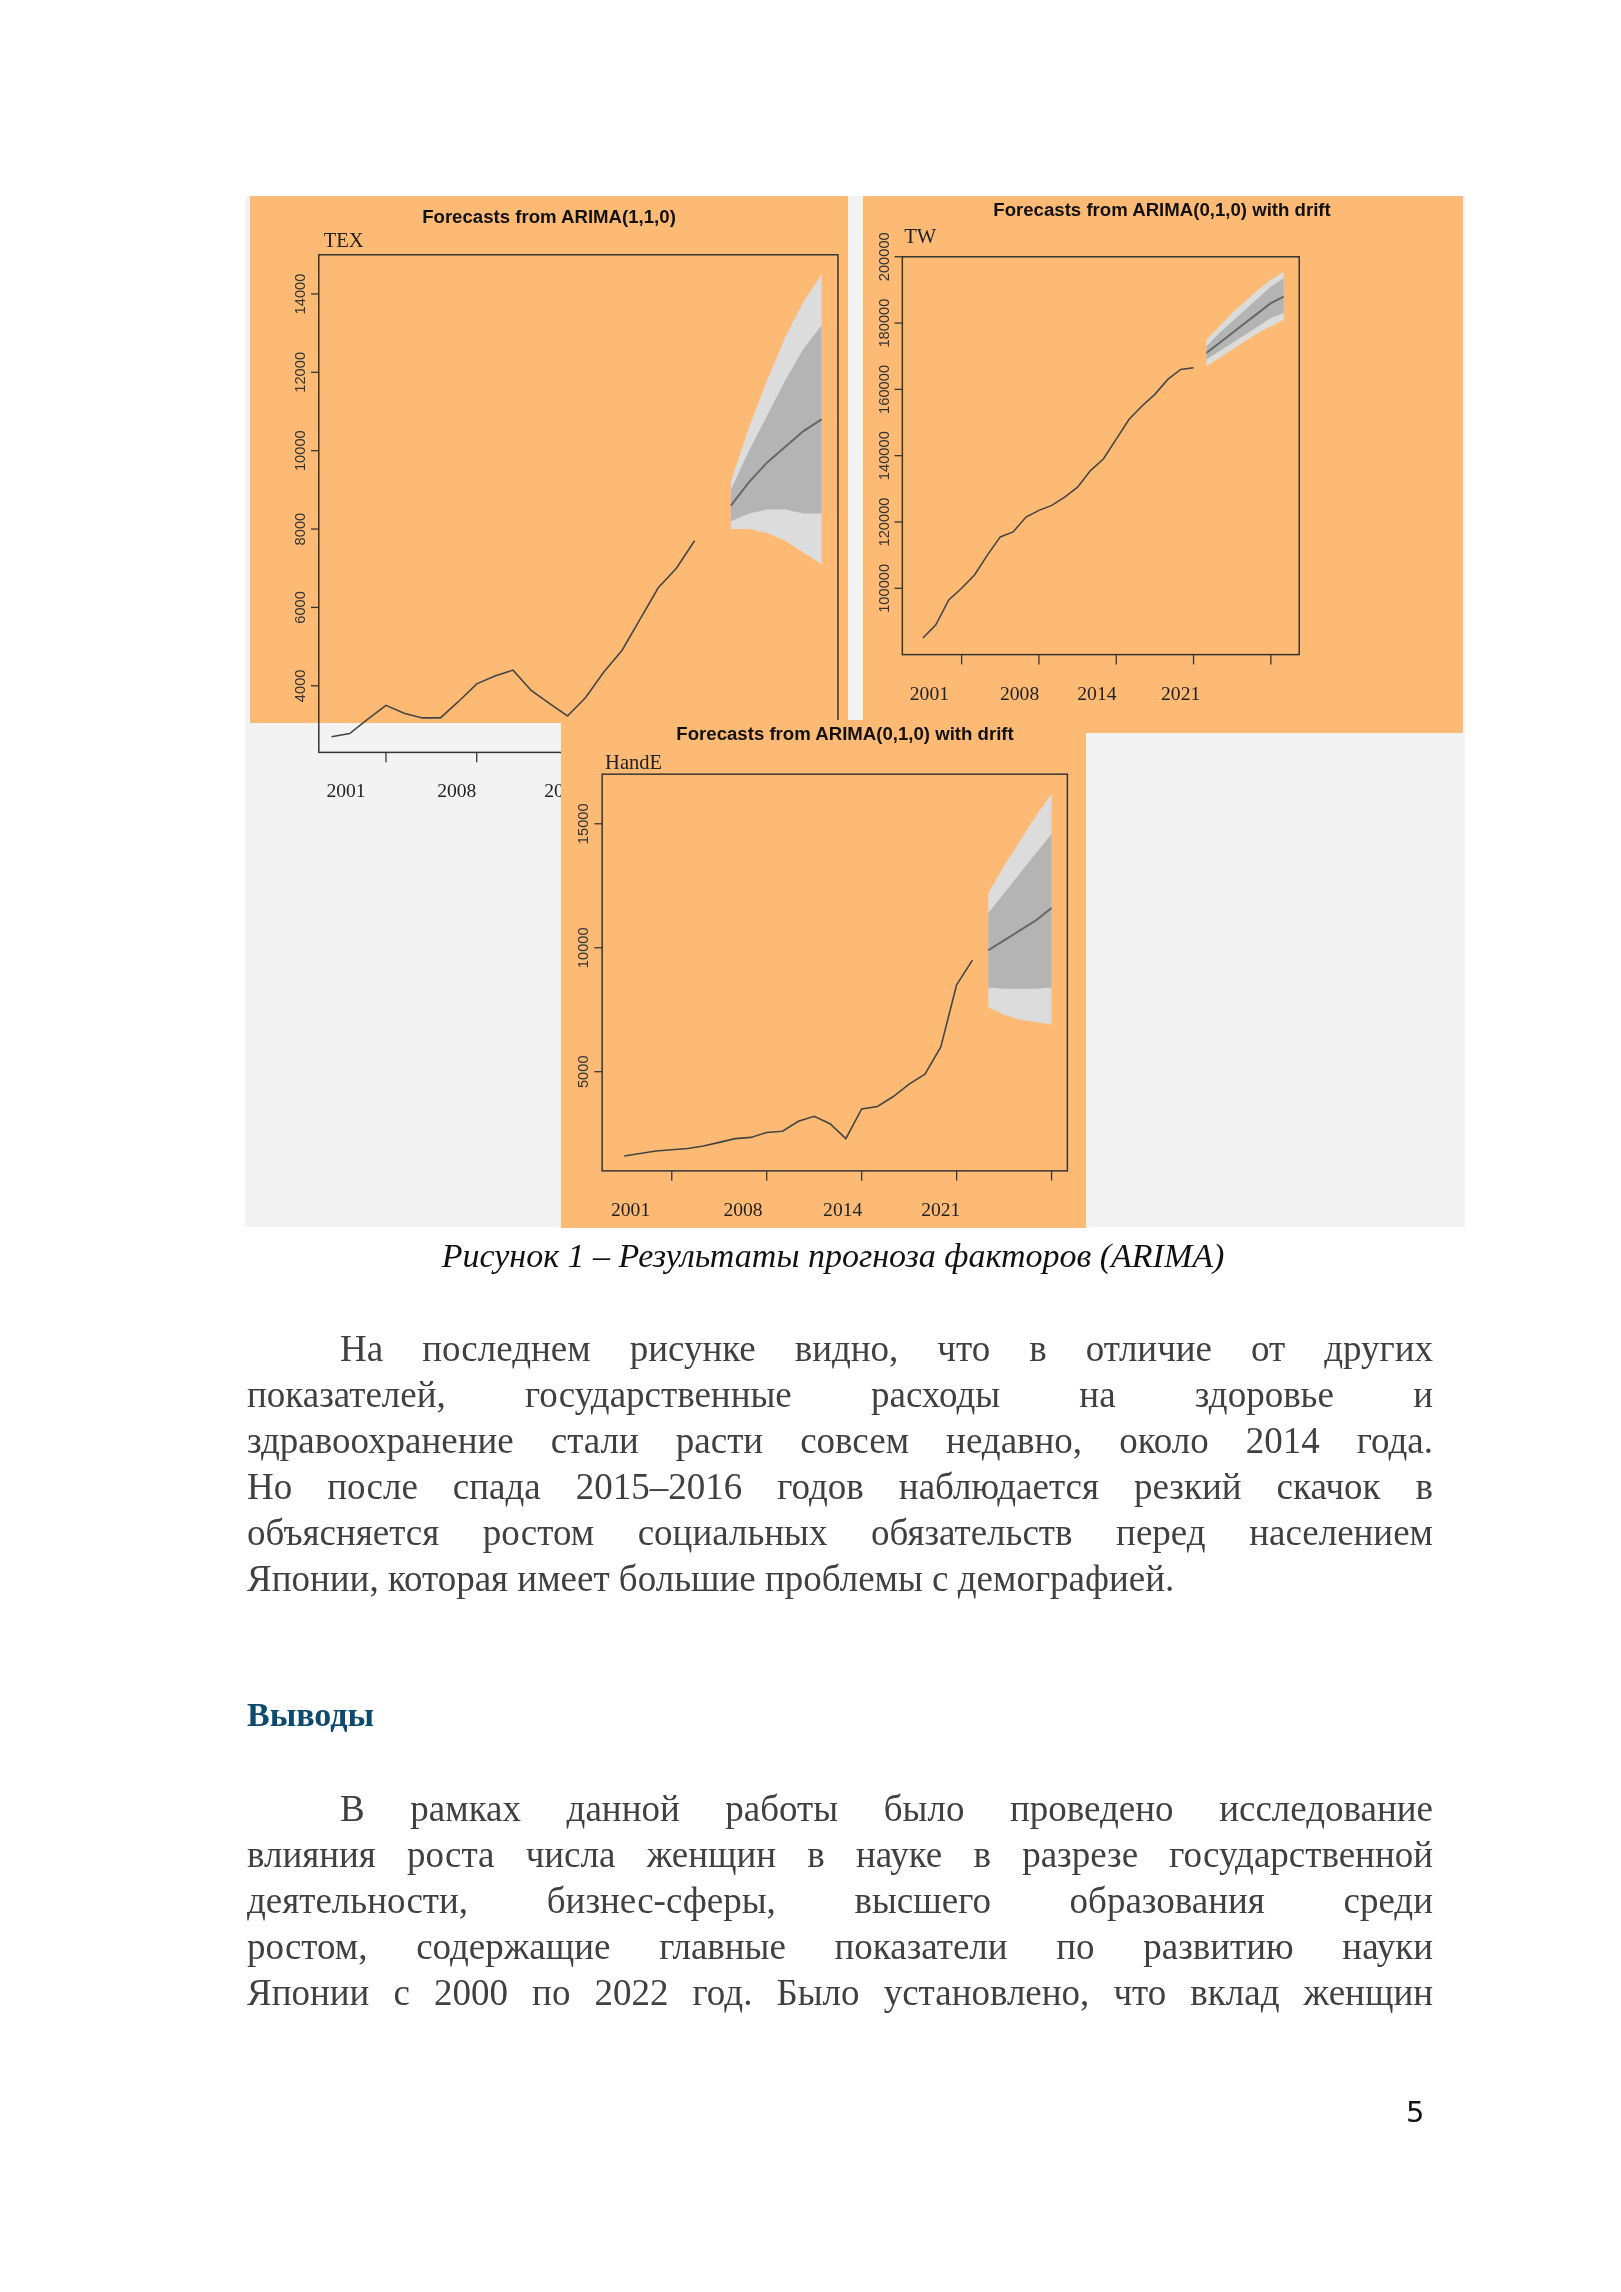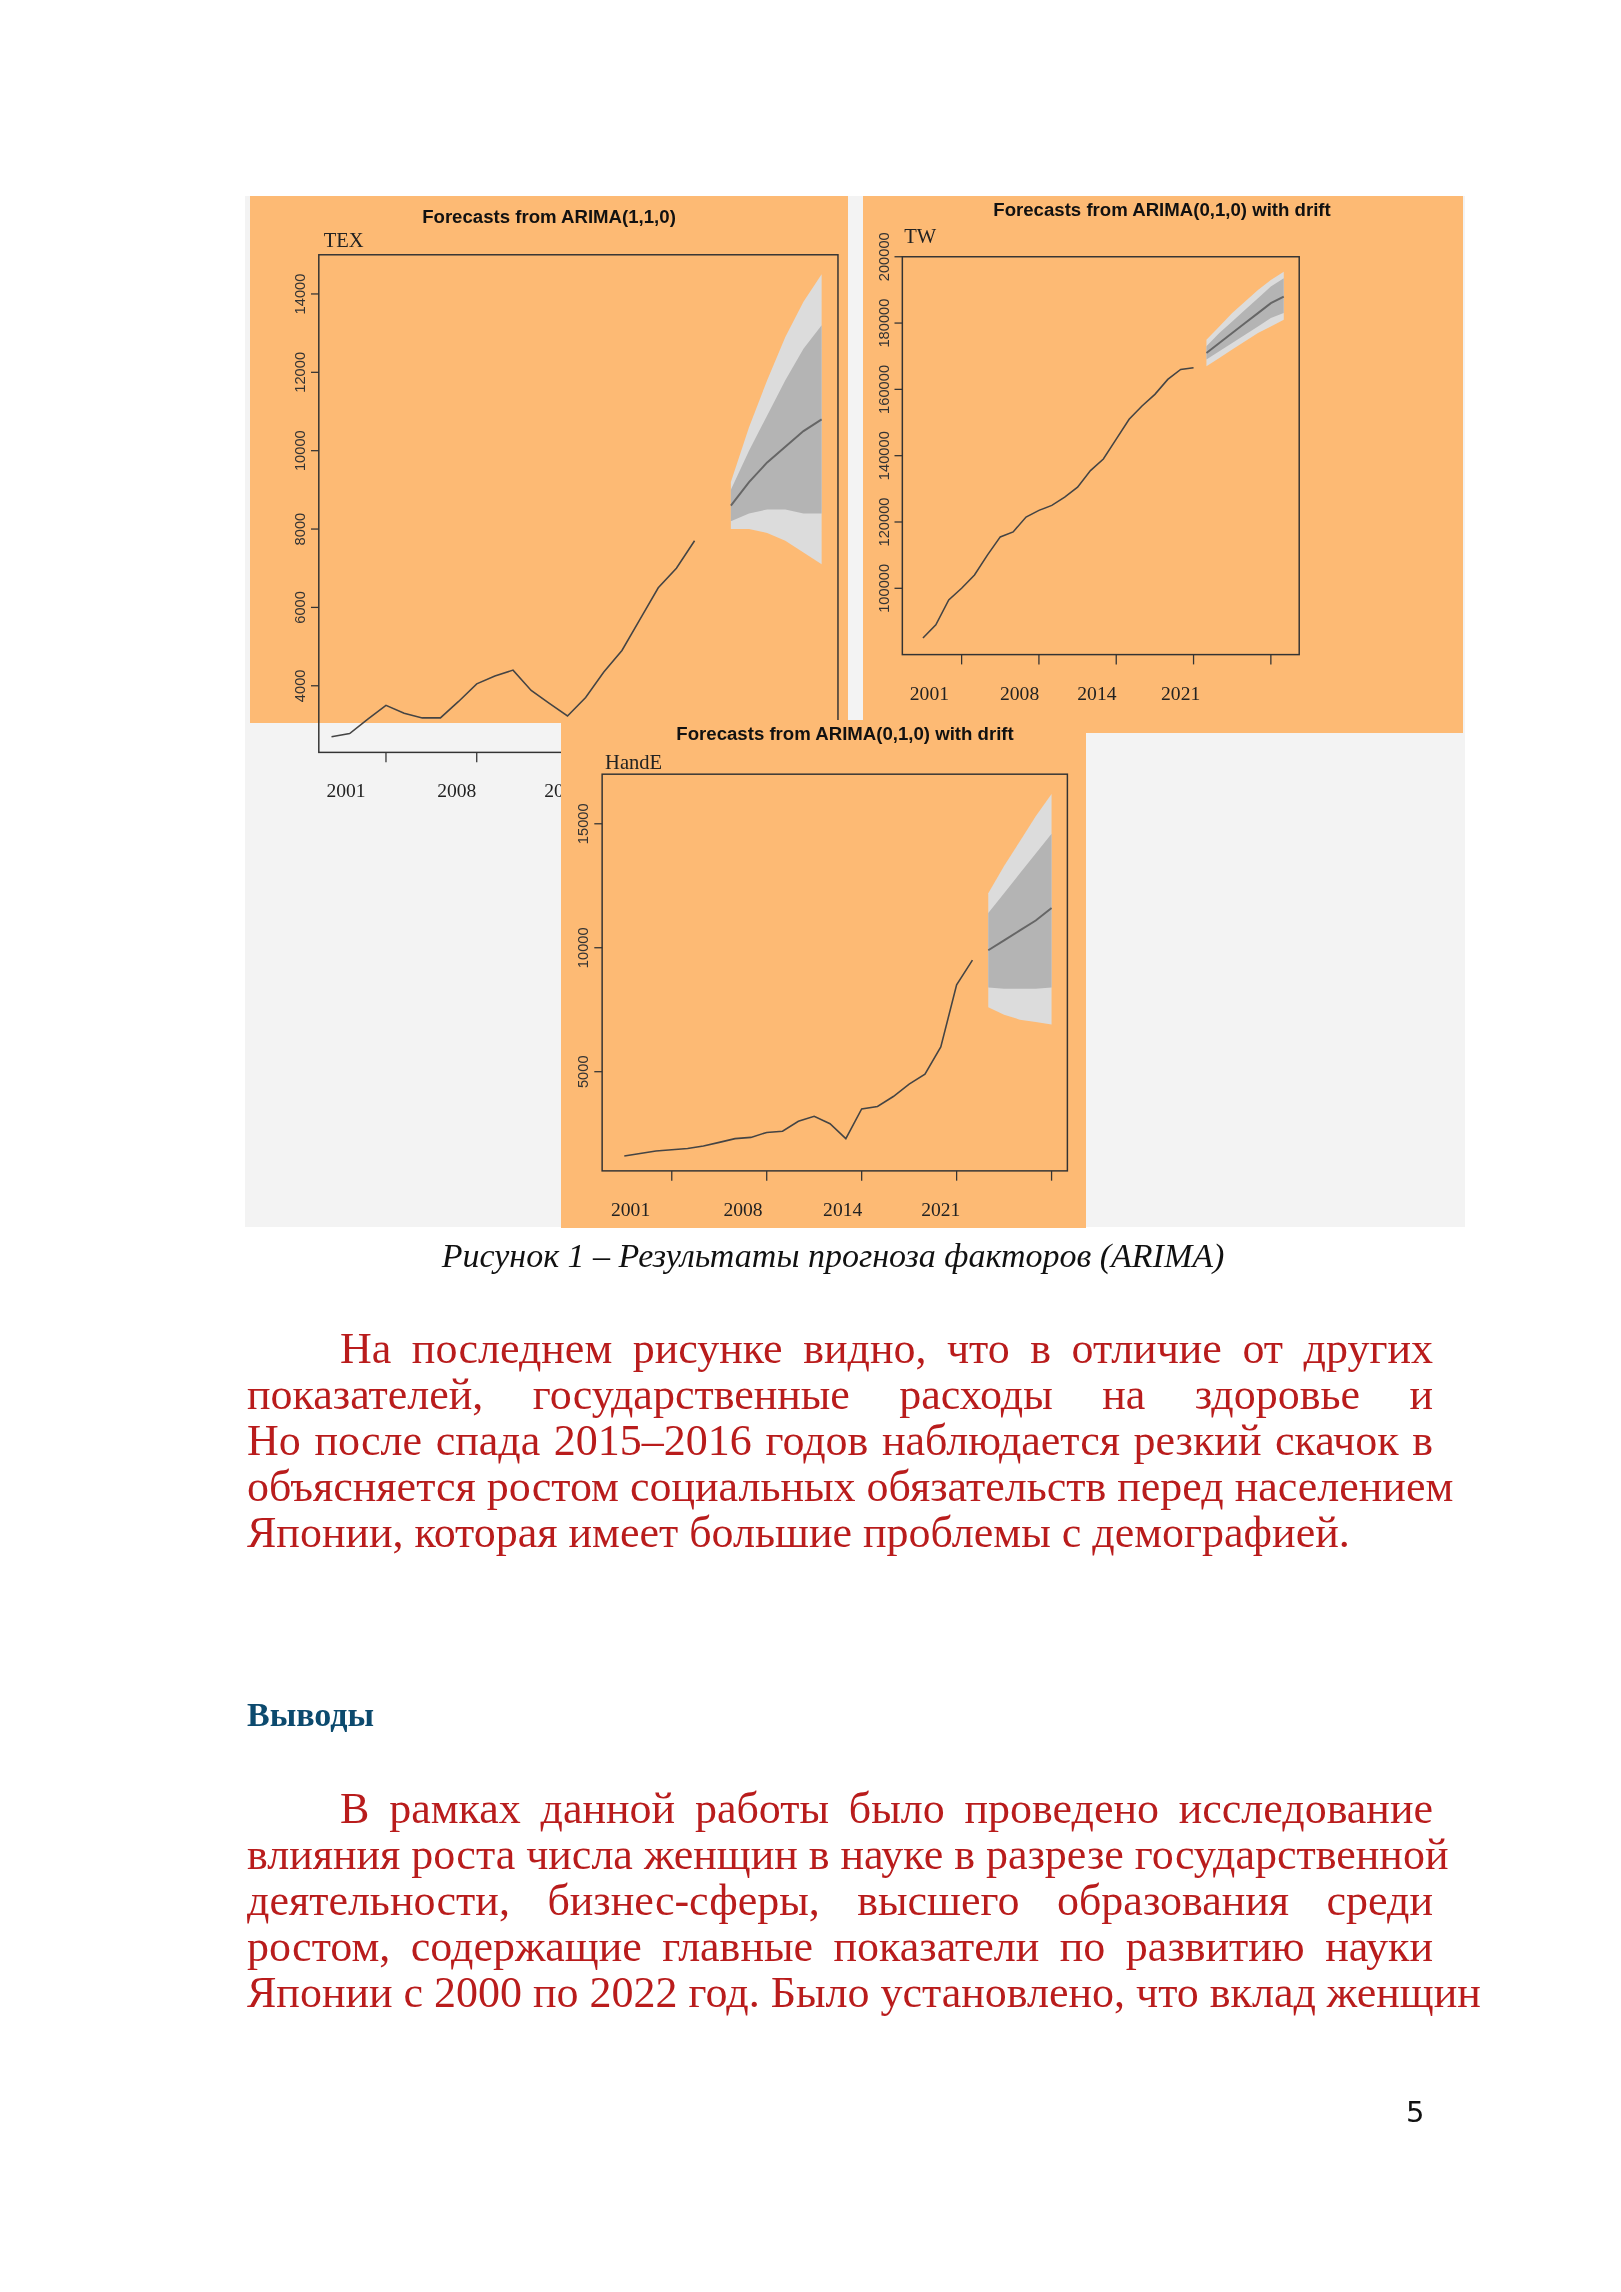--- a/index.html
+++ b/index.html
@@ -5,21 +5,21 @@
   html, body { margin: 0; padding: 0; background: #ffffff; }
   body { width: 1621px; height: 2293px; position: relative; overflow: hidden; font-family: "DejaVu Serif", serif; color: #111; }
   .figure-bg { position: absolute; left: 245px; top: 196px; width: 1220px; height: 1031px; background: #f3f3f3; }
   .chart { position: absolute; background: #fdba74; }
   .chart svg { position: absolute; left: 0; top: 0; overflow: visible; }
   .chart-title { font-family: "Liberation Sans", sans-serif; font-weight: bold; font-size: 19px; fill: #111; }
   .series-label { font-family: "Liberation Serif", serif; font-size: 21px; fill: #222; }
   .tick-label-y { font-family: "Liberation Sans", sans-serif; font-size: 15px; fill: #333; }
   .tick-label-x { font-family: "Liberation Serif", serif; font-size: 20px; fill: #222; }
   .caption { position: absolute; left: 240px; top: 1237px; width: 1186px; text-align: center; font-family: "Liberation Serif", serif; font-style: italic; font-size: 34px; color: #111; }
-  .para { position: absolute; left: 247px; width: 1186px; font-family: "Liberation Serif", serif; font-size: 44px; line-height: 46px; text-align: justify; color: #b91c1c; margin: 0; }
+  .para { position: absolute; left: 247px; width: 1186px; font-family: "Liberation Serif", serif; font-size: 37px; line-height: 46px; text-align: justify; color: #404040; margin: 0; }
   .para .line { display: block; text-align: justify; text-align-last: justify; white-space: nowrap; }
   .para .line.last { text-align-last: left; }
   .indent { text-indent: 93px; }
   .heading { position: absolute; left: 247px; top: 1696px; font-family: "Liberation Serif", serif; font-weight: bold; font-size: 34px; color: #0c4a6e; margin: 0; }
   .page-number { position: absolute; left: 1406px; top: 2095px; font-family: "DejaVu Sans", sans-serif; font-size: 29px; color: #111; }
 </style>
 </head>
 <body>
 
 <div class="figure-bg"></div>
@@ -115,20 +115,21 @@
       <text x="287.578231292517" y="506" text-anchor="middle" class="tick-label-x">2014</text>
       <text x="387.7482993197283" y="506" text-anchor="middle" class="tick-label-x">2021</text>
     </svg>
 </div>
 
 <div class="caption">Рисунок 1 – Результаты прогноза факторов (ARIMA)</div>
 
 <div class="para" style="top:1326px;">
   <span class="line indent">На последнем рисунке видно, что в отличие от других</span>
   <span class="line">показателей, государственные расходы на здоровье и</span>
+  <span class="line">здравоохранение стали расти совсем недавно, около 2014 года.</span>
   <span class="line">Но после спада 2015–2016 годов наблюдается резкий скачок в</span>
   <span class="line">объясняется ростом социальных обязательств перед населением</span>
   <span class="line last">Японии, которая имеет большие проблемы с демографией.</span>
 </div>
 
 <h2 class="heading">Выводы</h2>
 
 <div class="para" style="top:1786px;">
   <span class="line indent">В рамках данной работы было проведено исследование</span>
   <span class="line">влияния роста числа женщин в науке в разрезе государственной</span>

